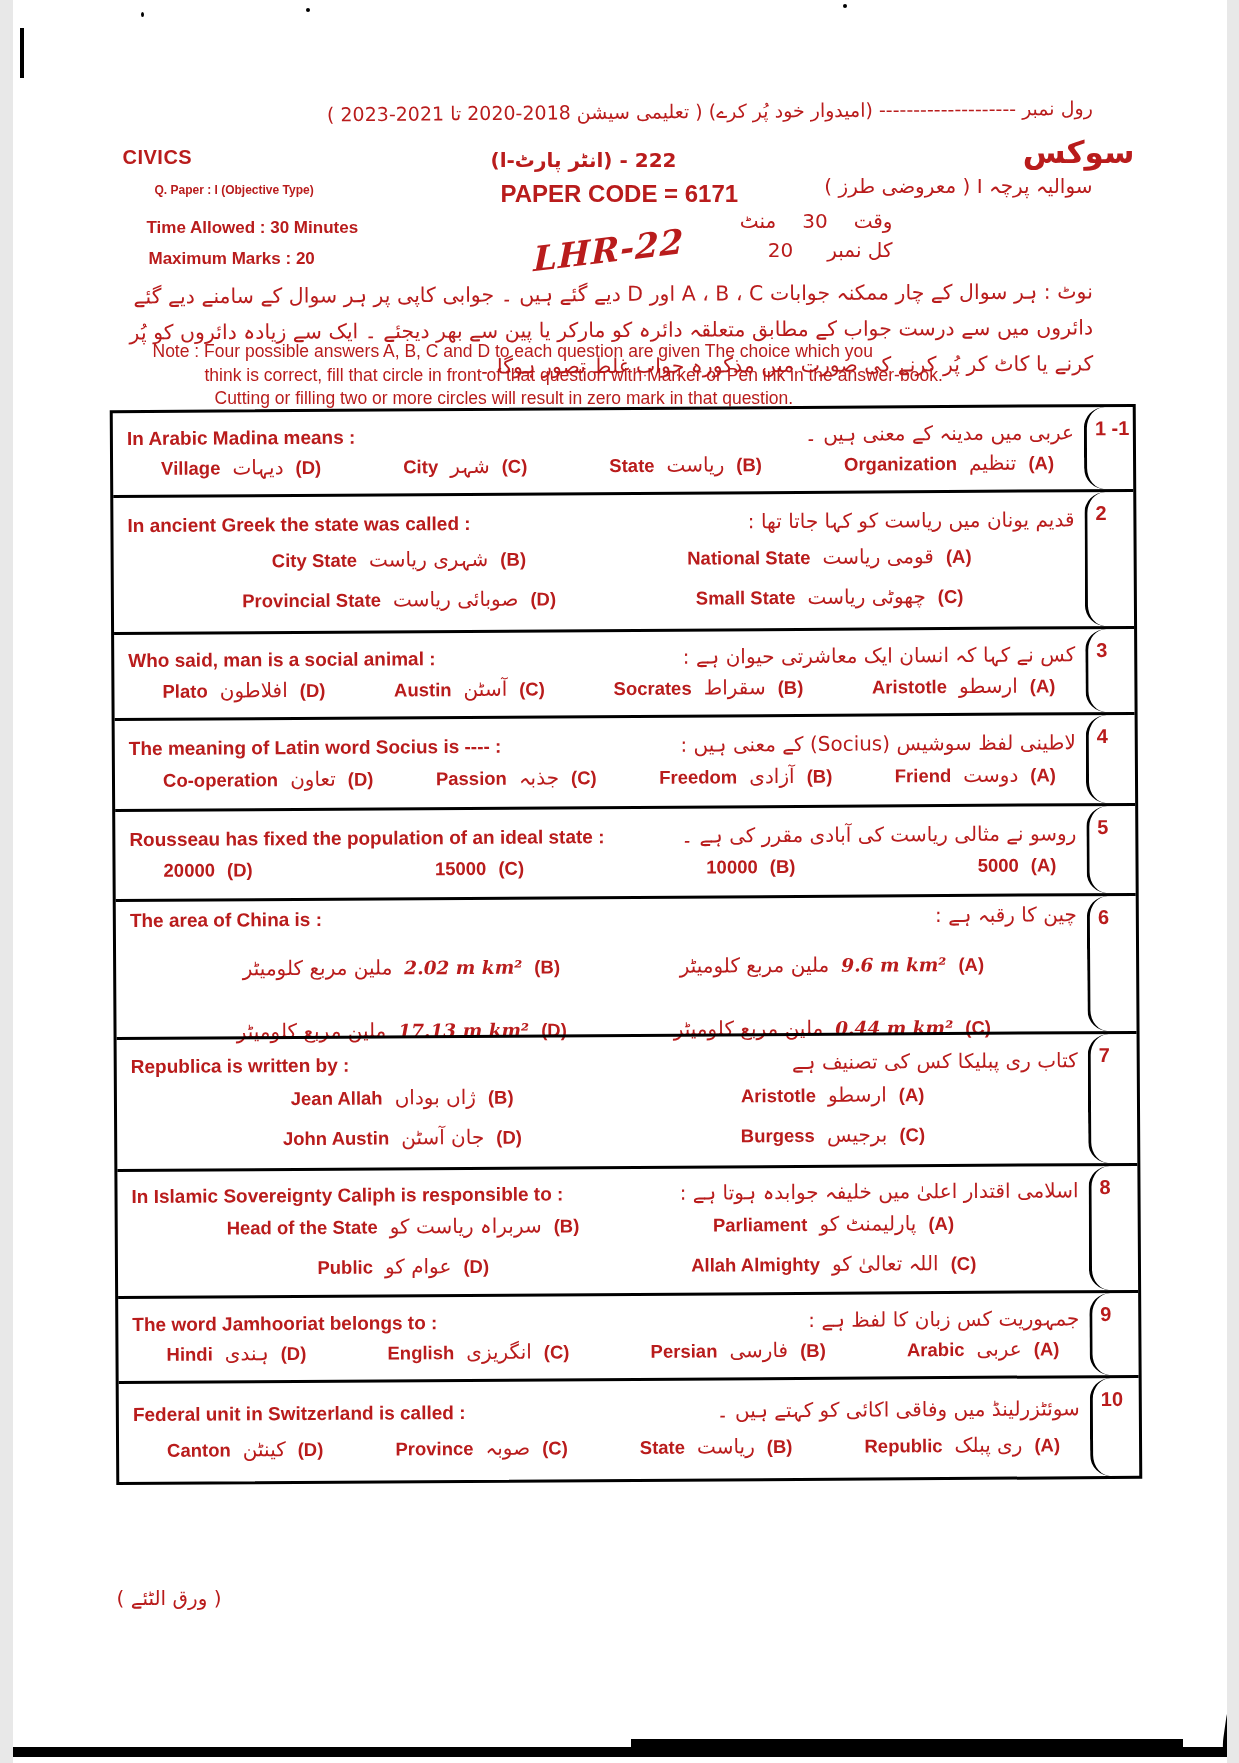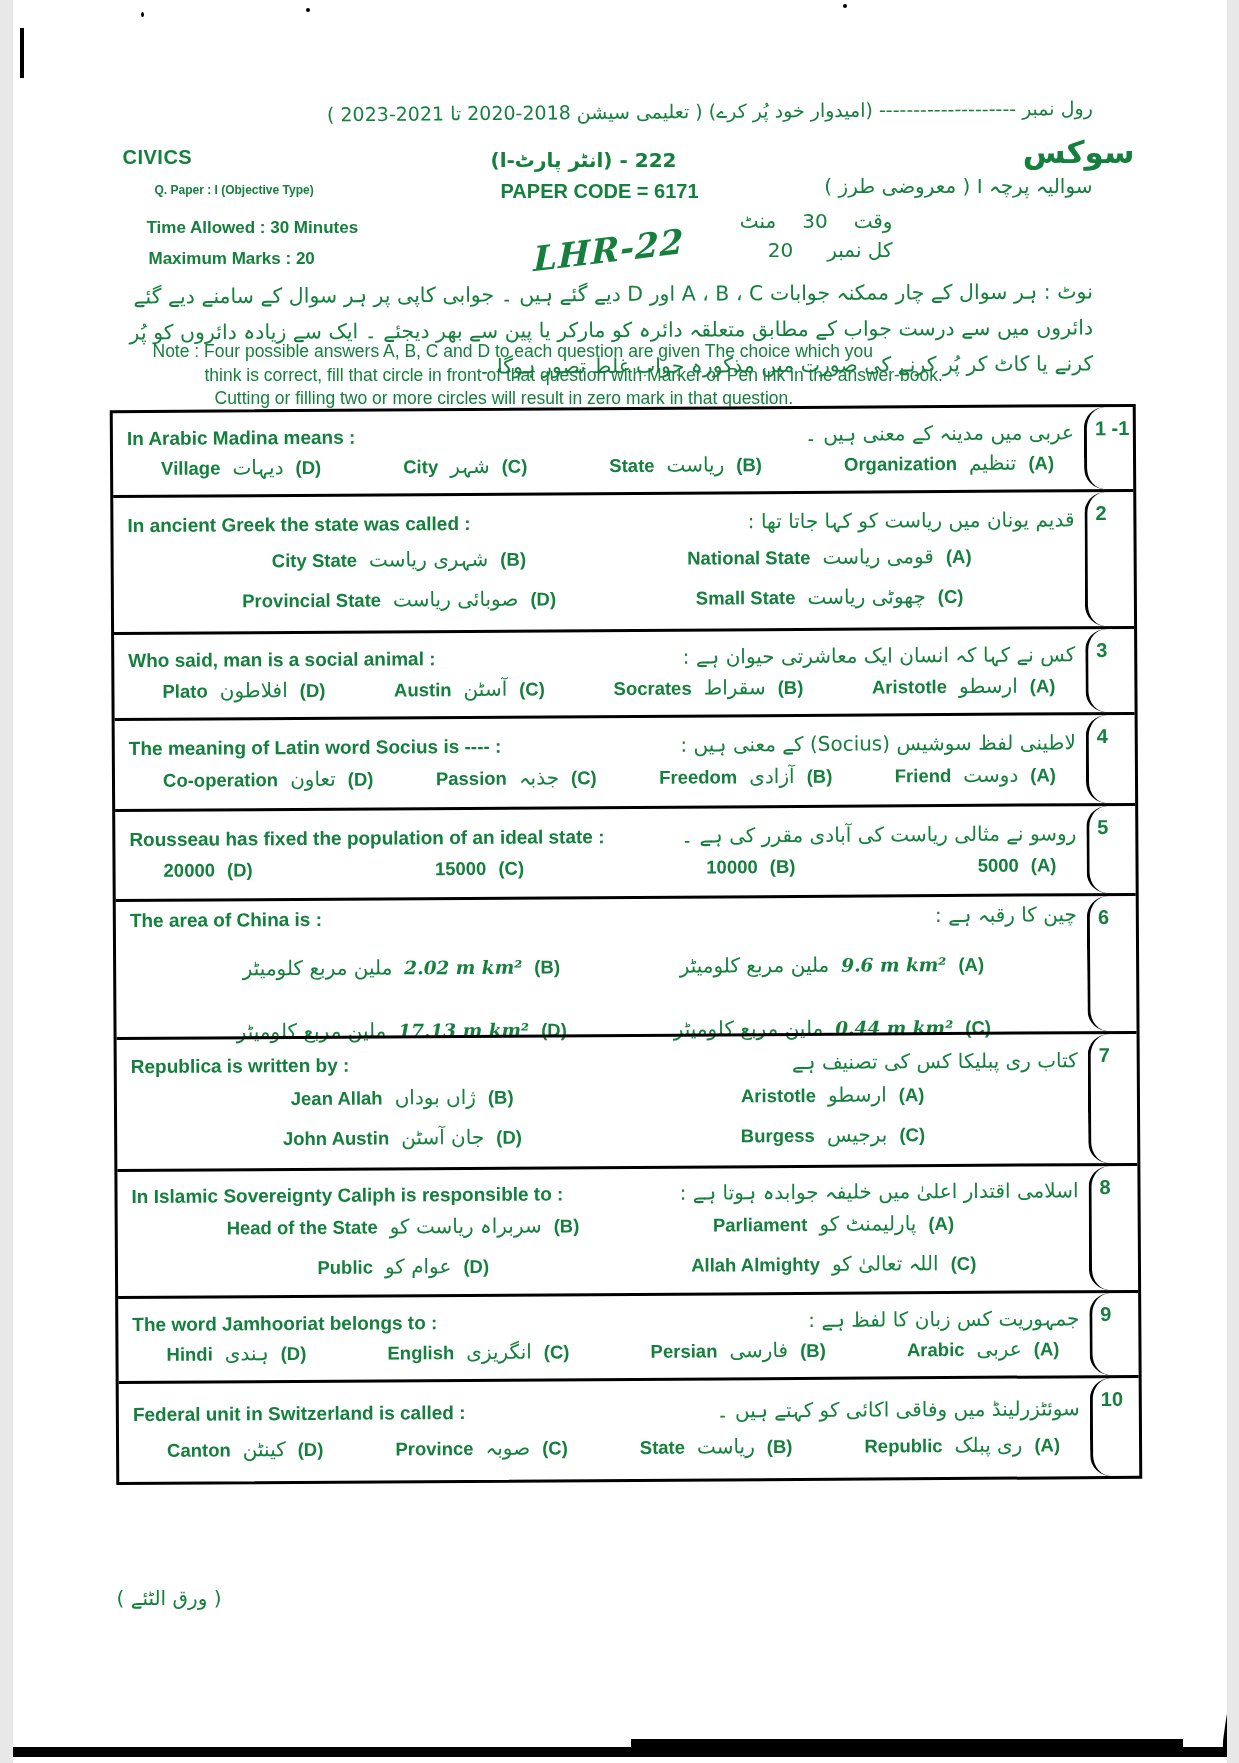--- a/index.html
+++ b/index.html
@@ -2,41 +2,41 @@
 <html lang="en"><head>
 <meta charset="utf-8">
 <style>
   html,body{margin:0;padding:0;background:#e8e8e8;}
   .page{
     position:relative;
     width:1214px;height:1763px;
     margin:0 auto;
     background:#ffffff;
     font-family:"Liberation Sans","DejaVu Sans",sans-serif;
-    color:#15803d;
+    color:#b91c1c;
     overflow:hidden;
   }
   
   .mark-vline{position:absolute;left:7px;top:28px;width:4px;height:50px;background:#000;}
   .dot{position:absolute;background:#000;border-radius:50%;}
   .dot.d1{left:293px;top:8px;width:4px;height:4px;}
   .dot.d2{left:830px;top:4px;width:4px;height:4px;}
   .dot.d3{left:128px;top:12px;width:3px;height:5px;}
   .bottom-bar{position:absolute;left:0;top:1747px;width:1239px;height:10px;background:#000;}
   .bottom-bar2{position:absolute;left:618px;top:1739px;width:552px;height:10px;background:#000;}
   .ink-blot{position:absolute;left:1212px;top:1698px;width:16px;height:58px;background:#000;border-radius:40% 20% 50% 30%;transform:rotate(8deg);}
 
   
   .hdr{position:absolute;white-space:nowrap;}
   .roll-line{right:134px;top:100px;font-size:19px;direction:rtl;font-family:"DejaVu Sans",sans-serif;transform:rotate(-0.5deg);}
   .civics{left:110px;top:146px;font-size:20px;font-weight:bold;letter-spacing:.5px;}
   .part-line{left:478px;top:148px;font-size:20px;font-weight:bold;direction:rtl;font-family:"DejaVu Sans",sans-serif;}
   .subject-ur{right:92px;top:134px;font-size:31px;font-weight:bold;direction:rtl;font-family:"DejaVu Sans",sans-serif;}
   .paper-type{left:142px;top:183px;font-size:12px;font-weight:600;}
-  .paper-code{left:488px;top:180px;font-size:20px;font-weight:bold;}
+  .paper-code{left:488px;top:180px;font-size:24px;font-weight:bold;}
   .paper-ur{right:134px;top:174px;font-size:20px;direction:rtl;font-family:"DejaVu Sans",sans-serif;}
   .time-en{left:134px;top:218px;font-size:17px;font-weight:600;}
   .time-ur{right:334px;top:209px;font-size:20px;display:flex;flex-direction:row-reverse;gap:26px;font-family:"DejaVu Sans",sans-serif;}
   .marks-en{left:136px;top:249px;font-size:17px;font-weight:600;}
   .marks-ur{right:334px;top:238px;font-size:20px;display:flex;flex-direction:row-reverse;gap:34px;font-family:"DejaVu Sans",sans-serif;}
   .handwriting{
     left:520px;top:230px;font-size:34px;font-weight:bold;font-style:italic;
     font-family:"DejaVu Serif",serif;transform:rotate(-7deg) skewX(-8deg);letter-spacing:1px;
   }
 

